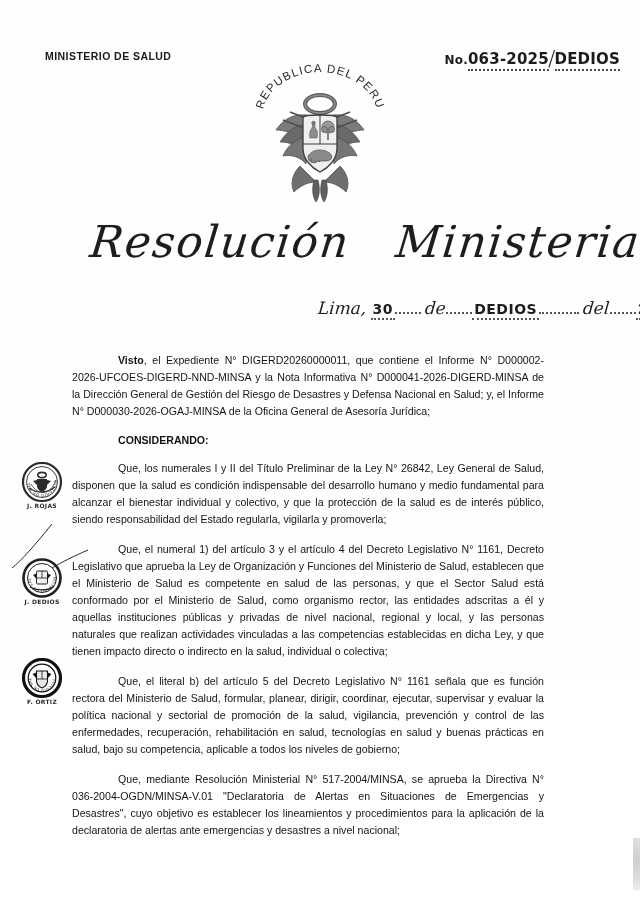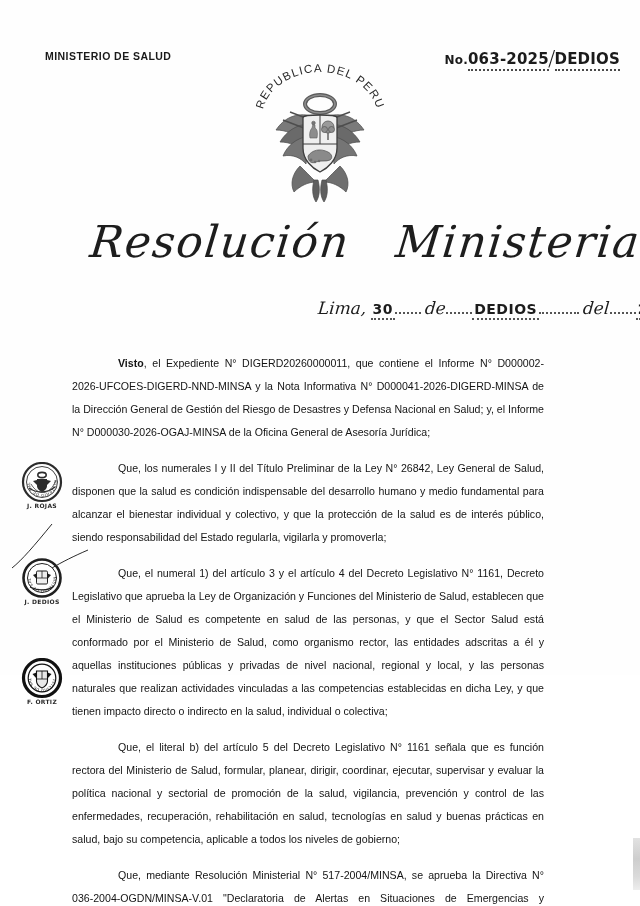--- a/index.html
+++ b/index.html
@@ -155,21 +155,21 @@
 
   
   .body-text {
     position: absolute;
     left: 72px;
     top: 352px;
     width: 472px;
   }
   .para {
     font-size: 10.6px;
-    line-height: 23px;
+    line-height: 17px;
     text-align: justify;
     text-justify: inter-word;
     margin: 0 0 13px 0;
     color: #141414;
   }
   .para.indent { text-indent: 46px; }
   .para b { font-weight: bold; }
   .heading {
     font-size: 10.6px;
     line-height: 14.1px;
@@ -293,20 +293,21 @@
     <span class="script">de</span><span class="fill-empty"></span><span class="hand fill">DEDIOS</span><span class="fill-empty-lg"></span>
     <span class="script">del</span><span class="fill-empty"></span><span class="hand fill">2026</span>
   </div>
 
   <div class="body-text">
 
     <p class="para indent">
       <b>Visto</b><span>, el Expediente N° DIGERD20260000011, que contiene el Informe N° D000002-2026-UFCOES-DIGERD-NND-MINSA y la Nota Informativa N° D000041-2026-DIGERD-MINSA de la Dirección General de Gestión del Riesgo de Desastres y Defensa Nacional en Salud; y, el Informe N° D000030-2026-OGAJ-MINSA de la Oficina General de Asesoría Jurídica;</span>
     </p>
 
+    <p class="heading">CONSIDERANDO:</p>
 
     <p class="para indent">Que, los numerales I y II del Título Preliminar de la Ley N° 26842, Ley General de Salud, disponen que la salud es condición indispensable del desarrollo humano y medio fundamental para alcanzar el bienestar individual y colectivo, y que la protección de la salud es de interés público, siendo responsabilidad del Estado regularla, vigilarla y promoverla;</p>
 
     <p class="para indent">Que, el numeral 1) del artículo 3 y el artículo 4 del Decreto Legislativo N° 1161, Decreto Legislativo que aprueba la Ley de Organización y Funciones del Ministerio de Salud, establecen que el Ministerio de Salud es competente en salud de las personas, y que el Sector Salud está conformado por el Ministerio de Salud, como organismo rector, las entidades adscritas a él y aquellas instituciones públicas y privadas de nivel nacional, regional y local, y las personas naturales que realizan actividades vinculadas a las competencias establecidas en dicha Ley, y que tienen impacto directo o indirecto en la salud, individual o colectiva;</p>
 
     <p class="para indent">Que, el literal b) del artículo 5 del Decreto Legislativo N° 1161 señala que es función rectora del Ministerio de Salud, formular, planear, dirigir, coordinar, ejecutar, supervisar y evaluar la política nacional y sectorial de promoción de la salud, vigilancia, prevención y control de las enfermedades, recuperación, rehabilitación en salud, tecnologías en salud y buenas prácticas en salud, bajo su competencia, aplicable a todos los niveles de gobierno;</p>
 
     <p class="para indent">Que, mediante Resolución Ministerial N° 517-2004/MINSA, se aprueba la Directiva N° 036-2004-OGDN/MINSA-V.01 "Declaratoria de Alertas en Situaciones de Emergencias y Desastres", cuyo objetivo es establecer los lineamientos y procedimientos para la aplicación de la declaratoria de alertas ante emergencias y desastres a nivel nacional;</p>
   </div>
 

